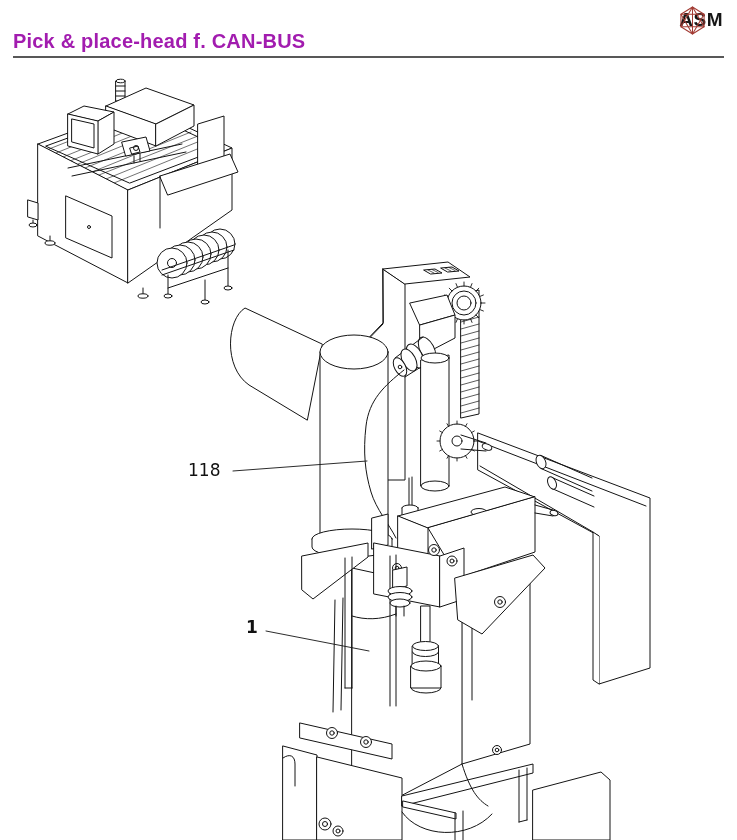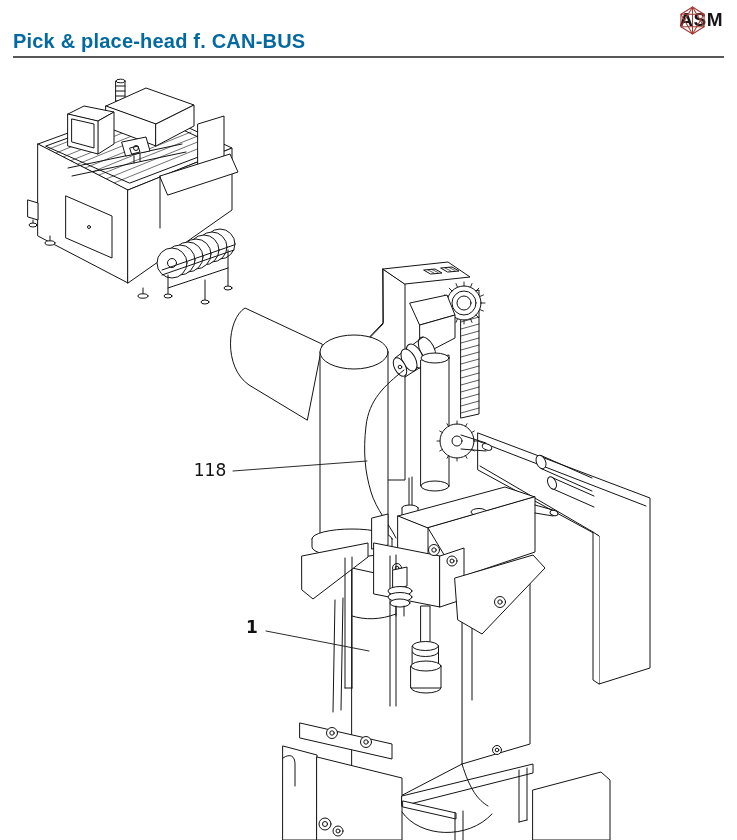--- a/index.html
+++ b/index.html
@@ -1,24 +1,24 @@
 <!DOCTYPE html>
 <html><head>
 <meta charset="utf-8">
 <style>
   html,body{margin:0;padding:0;background:#fff;}
   .page{position:relative;width:737px;height:840px;background:#fff;overflow:hidden;
         font-family:"Liberation Sans",sans-serif;}
   .title{position:absolute;left:13px;top:30px;font-size:20px;font-weight:700;
-         color:#0369a1;letter-spacing:.2px;white-space:nowrap;}
+         color:#a21caf;letter-spacing:.2px;white-space:nowrap;}
   .title-rule{position:absolute;left:13px;top:56px;width:711px;height:2px;background:#585858;}
   .brand{position:absolute;right:14px;top:9px;display:flex;align-items:center;gap:7px;}
   .brand-name{font-size:19px;font-weight:700;color:#161616;letter-spacing:.5px;}
   .callout{position:absolute;color:#111;font-family:"DejaVu Sans","Liberation Sans",sans-serif;}
-  .callout-118{left:188px;top:460px;width:44px;text-align:center;font-size:17px;}
+  .callout-118{left:188px;top:460px;width:44px;text-align:left;font-size:17px;}
   .callout-1{left:243px;top:617px;width:18px;text-align:center;font-size:17px;font-weight:700;}
   svg{position:absolute;display:block;}
   #machine-svg{left:10px;top:78px;}
   #head-svg{left:0;top:0;}
 </style>
 </head>
 <body>
 
 <div class="page">
 

